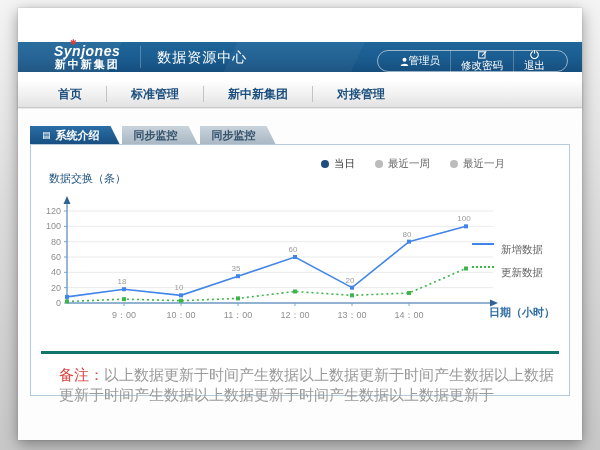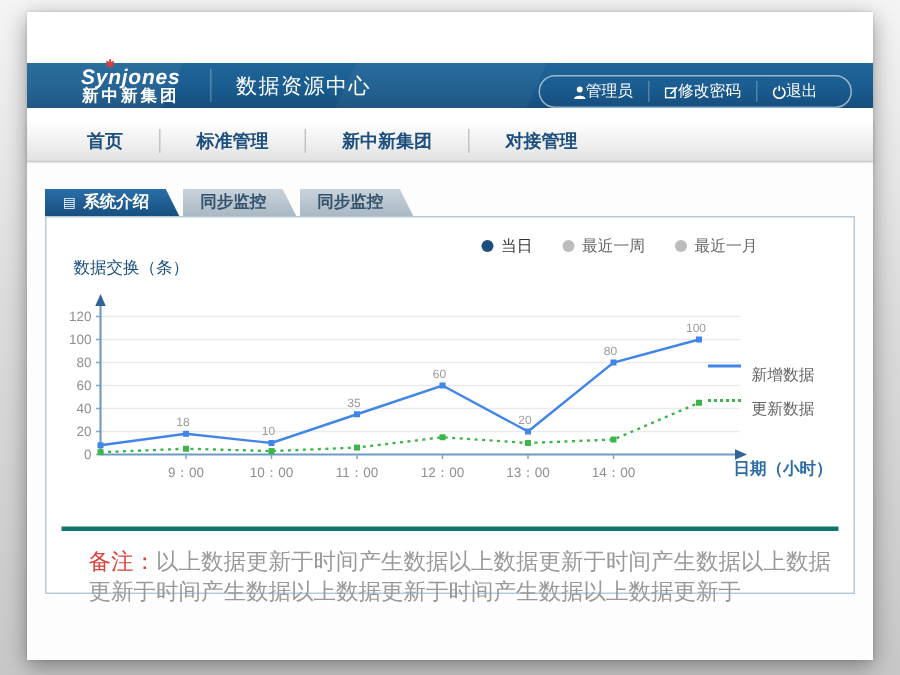--- a/index.html
+++ b/index.html
@@ -28,21 +28,21 @@
   .logo .l1 { font-size:14px; font-weight:bold; letter-spacing:.5px; font-style:italic; display:block; }
   .logo .spark { position:absolute; top:-5px; left:16px; color:#e43b3b; font-size:8px; font-style:normal; }
   .logo .l2 { font-size:11px; font-weight:bold; letter-spacing:2px; display:block; }
   .app-title { margin-left:20px; font-size:14px; letter-spacing:1px; padding-left:16px; border-left:1px solid rgba(255,255,255,.25); line-height:22px;}
   .user-pill {
     position:absolute; right:14px; top:8px; height:22px;
     border:1px solid rgba(255,255,255,.55); border-radius:11px;
     display:flex; align-items:center; padding:0 12px; font-size:10.5px; gap:0;
   }
   .user-pill .uitem { display:flex; align-items:center; gap:0; padding:0 10px; cursor:pointer; white-space:nowrap;}
-  .user-pill .uitem + .uitem { border-left:1px solid rgba(255,255,255,.25); }
+  .user-pill .uitem + .uitem { border-left:1px solid rgba(255,255,255,.25);flex-direction:column; }
   .uicon svg { display:block; }
   
   .nav {
     position:absolute; left:0; top:72px; width:100%; height:28px;
     background:linear-gradient(180deg,#ffffff 0%,#efefef 60%,#e2e2e2 100%);
     border-bottom:1px solid #c9c9c9; box-shadow:0 2px 3px rgba(0,0,0,.10);
     display:flex; align-items:center; padding-left:16px;
   }
   .nav-item {
     font-size:12px; font-weight:bold; color:#1c4f7e; padding:0 24px; line-height:16px;

